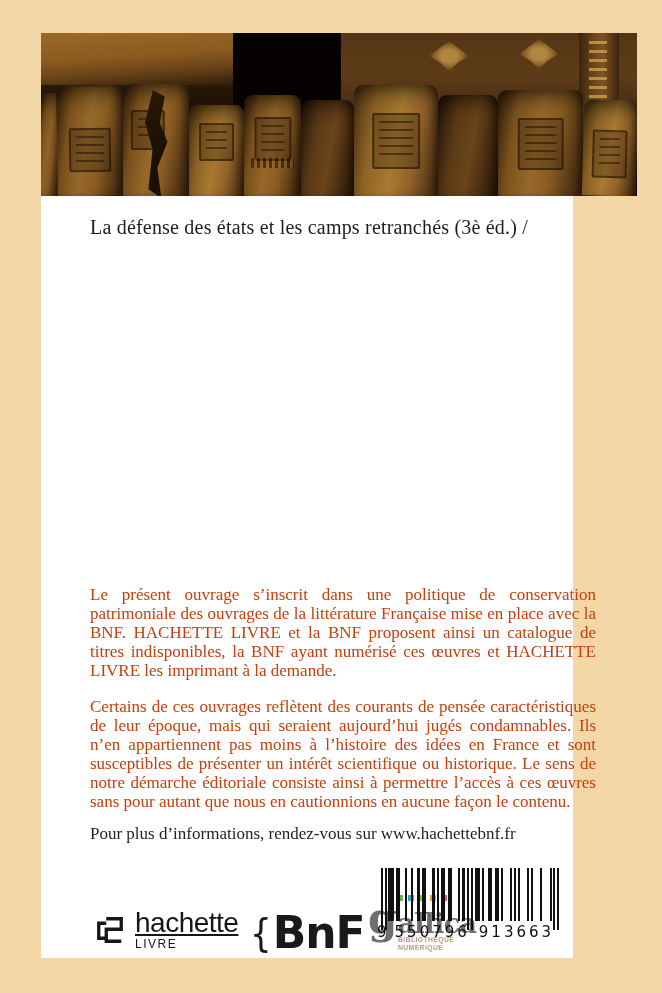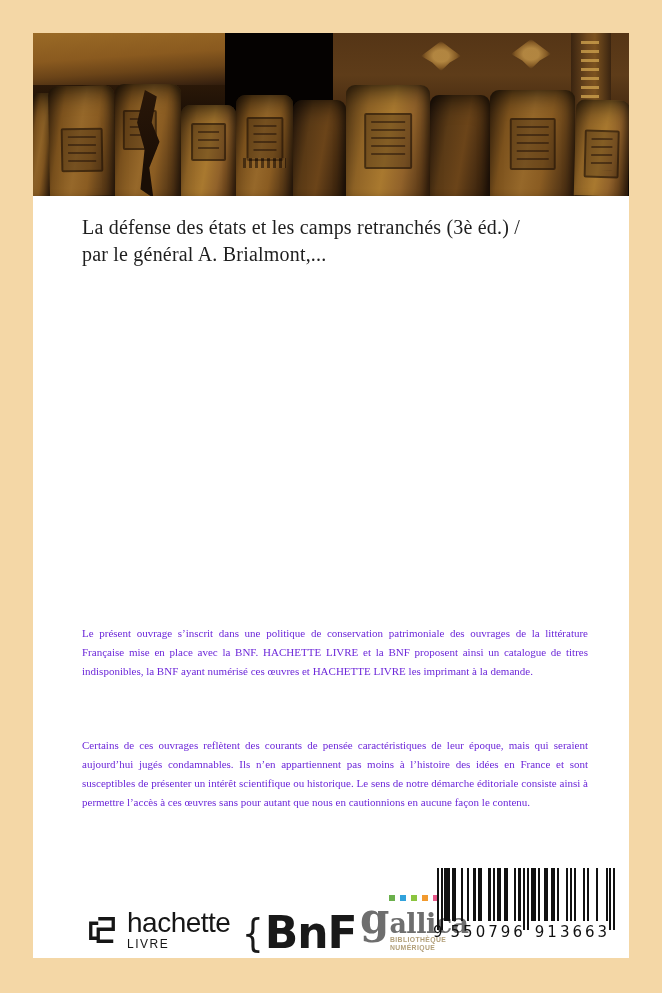--- a/index.html
+++ b/index.html
@@ -2,21 +2,21 @@
 <html><head>
 <meta charset="utf-8">
 <style>
   html,body{margin:0;padding:0;}
   body{
     width:662px;height:993px;position:relative;overflow:hidden;
     background:#f4d7a6;
     font-family:"Liberation Serif","DejaVu Serif",serif;
   }
   .cover{
-    position:absolute;left:33px;top:33px;width:596px;height:925px;
+    position:absolute;left:41px;top:33px;width:532px;height:925px;
     background:#ffffff;
   }
 
   
   .photo{
     position:absolute;left:0;top:0;width:596px;height:163px;
     background:#0d0703;overflow:hidden;
   }
   .shelf-left{
     position:absolute;top:0;left:0;width:192px;height:60px;
@@ -74,38 +74,37 @@
   .title{
     position:absolute;left:49px;top:181px;width:525px;
     font-size:20px;line-height:27px;color:#1e1e1e;letter-spacing:.2px;
   }
   .gallica-url{
     position:absolute;left:49px;top:256px;width:525px;
     font-size:20px;color:#1e1e1e;letter-spacing:.2px;
   }
   .para{
     position:absolute;left:49px;width:506px;
-    font-size:11px;line-height:19.1px;color:#6d28d9;
+    font-size:17px;line-height:19.1px;color:#c2410c;
     text-align:justify;
-    margin-top:39px;
   }
   .para-1{top:552px;}
   .para-2{top:664px;}
   .info-line{
     position:absolute;left:49px;top:791px;width:520px;
     font-size:17px;color:#1f1f1f;
   }
 
   
   .logos-row{position:absolute;left:49px;right:14px;top:856px;height:70px;}
   .hachette-logo{position:absolute;left:2px;top:20px;display:flex;align-items:center;
     font-family:"Liberation Sans","DejaVu Sans",sans-serif;color:#161616;}
   .hachette-icon{width:36px;height:36px;margin-right:7px;}
   .hachette-text{line-height:1;}
-  .hachette-name{font-size:28px;letter-spacing:-.5px;}
+  .hachette-name{font-size:28px;letter-spacing:-.5px;text-decoration:underline;}
   .hachette-sub{font-size:12px;letter-spacing:1.5px;margin-top:1px;}
   .bnf-logo{position:absolute;left:160px;top:18px;
     font-family:"DejaVu Sans","Liberation Sans",sans-serif;color:#191919;
     display:flex;align-items:center;}
   .bnf-brace{font-size:34px;transform:scaleY(1.15);margin-right:1px;}
   .bnf-text{font-size:44px;font-weight:bold;letter-spacing:-1px;}
   .gallica-logo{position:absolute;left:254px;top:6px;width:100px;
     font-family:"DejaVu Serif","Liberation Serif",serif;color:#6e6e6e;margin-left:24px;}
   .gallica-dots{display:flex;gap:5px;margin-left:29px;margin-bottom:1px;}
   .gallica-dots span{width:6px;height:6px;display:block;}
@@ -164,26 +163,26 @@
     <div class="book" style="left:457px;width:85px;height:106px;">
       <div class="label" style="top:28px;height:48px;width:50%;"></div>
     </div>
     <div class="book light" style="left:542px;width:54px;height:96px;transform:rotate(1.5deg);">
       <div class="label" style="top:30px;height:44px;"></div>
     </div>
   </div>
 
   <div class="title">
     <div>La défense des états et les camps retranchés (3è éd.) /</div>
-    <div>par le général A. Brialmont,...</div>
   </div>
 
 
   <div class="para para-1">Le présent ouvrage s’inscrit dans une politique de conservation patrimoniale des ouvrages de la littérature Française mise en place avec la BNF. HACHETTE LIVRE et la BNF proposent ainsi un catalogue de titres indisponibles, la BNF ayant numérisé ces œuvres et HACHETTE LIVRE les imprimant à la demande.</div>
   <div class="para para-2">Certains de ces ouvrages reflètent des courants de pensée caractéristiques de leur époque, mais qui seraient aujourd’hui jugés condamnables. Ils n’en appartiennent pas moins à l’histoire des idées en France et sont susceptibles de présenter un intérêt scientifique ou historique. Le sens de notre démarche éditoriale consiste ainsi à permettre l’accès à ces œuvres sans pour autant que nous en cautionnions en aucune façon le contenu.</div>
+  <div class="info-line">Pour plus d’informations, rendez-vous sur www.hachettebnf.fr</div>
 
   <div class="logos-row">
 
     <div class="hachette-logo">
       <svg class="hachette-icon" viewBox="0 0 24 24">
         <g fill="none" stroke="#161616" stroke-width="2.2">
           <path d="M9.5 7.5 H4.5 V17.5 H9.5"></path>
           <path d="M9.5 4.5 H19.5 V11.5 H9.5 V19.5 H19.5"></path>
         </g>
       </svg>

